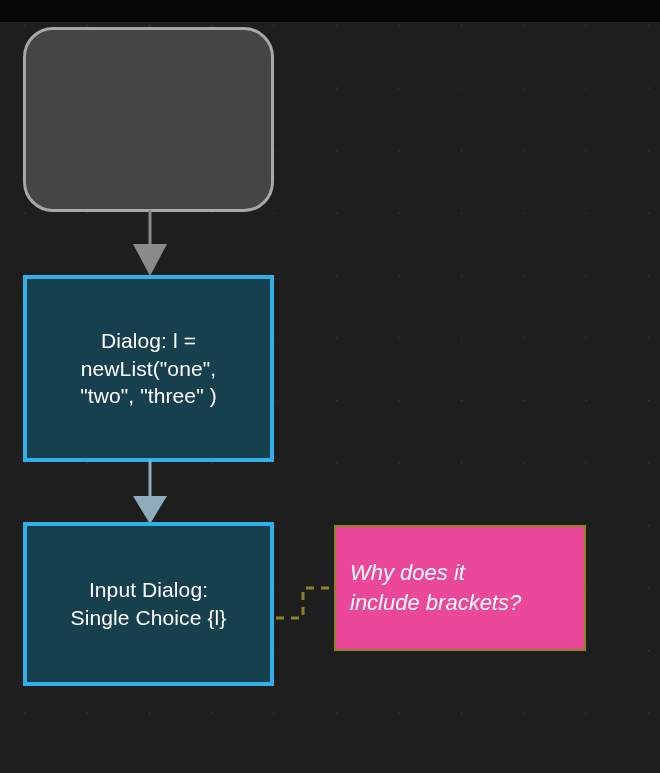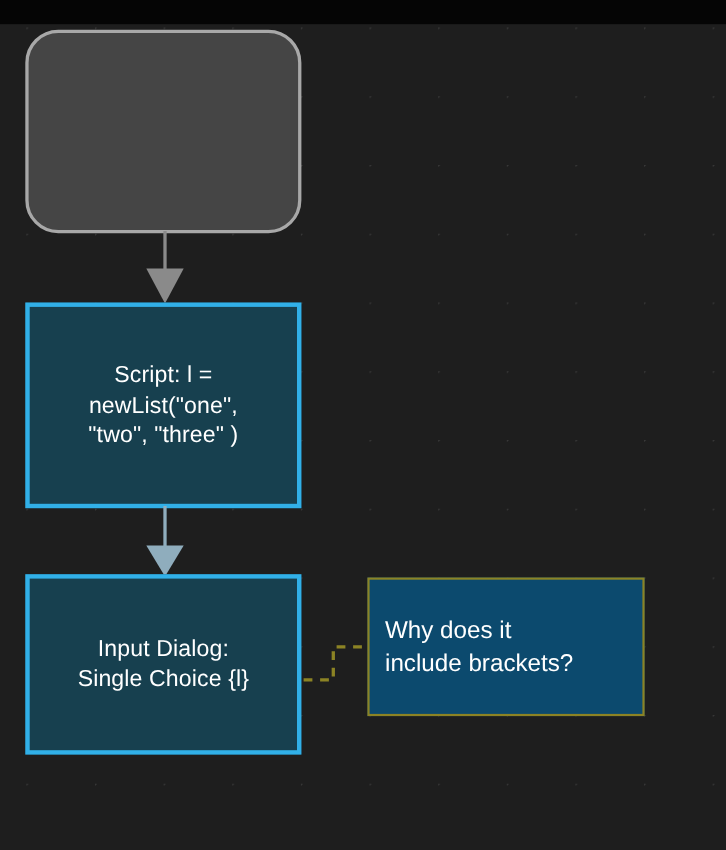--- a/index.html
+++ b/index.html
@@ -93,25 +93,26 @@
   }
 
   
   #note-brackets {
     position: absolute;
     left: 334px;
     top: 525px;
     width: 252px;
     height: 126px;
     box-sizing: border-box;
-    background: #0c4a6e;
+    background: #ec4899;
     border: 2px solid #8c8324;
     display: flex;
     align-items: center;
     justify-content: flex-start;
+    font-style: italic;
   }
 
   #note-brackets .note-text {
     color: #ffffff;
     font-size: 22px;
     line-height: 1.38;
     text-align: left;
     white-space: pre-line;
     padding-left: 14px;
     font-family: "Liberation Sans", sans-serif;
@@ -156,21 +157,21 @@
   <div class="node" id="node-start">
     <span class="node-label"></span>
   </div>
 
   <svg class="connector" id="connector-start-to-script" viewBox="0 0 60 68">
     <line x1="30" y1="0" x2="30" y2="40" stroke="#8a8a8a" stroke-width="3"></line>
     <polygon points="13,34 47,34 30,66" fill="#8a8a8a"></polygon>
   </svg>
 
   <div class="node node-process" id="node-script">
-    <span class="node-label">Script: l =
+    <span class="node-label">Dialog: l =
 newList("one",
 "two", "three" )</span>
   </div>
 
   <svg class="connector" id="connector-script-to-input" viewBox="0 0 60 66">
     <line x1="30" y1="0" x2="30" y2="42" stroke="#8fadbd" stroke-width="3"></line>
     <polygon points="13,36 47,36 30,64" fill="#8fadbd"></polygon>
   </svg>
 
   <div class="node node-process" id="node-input-dialog">

